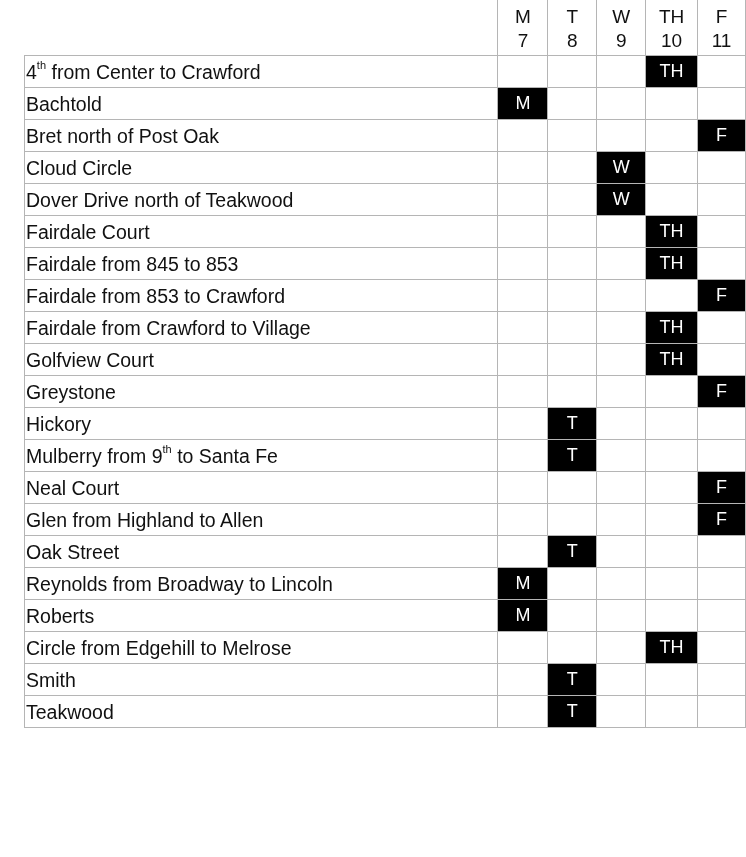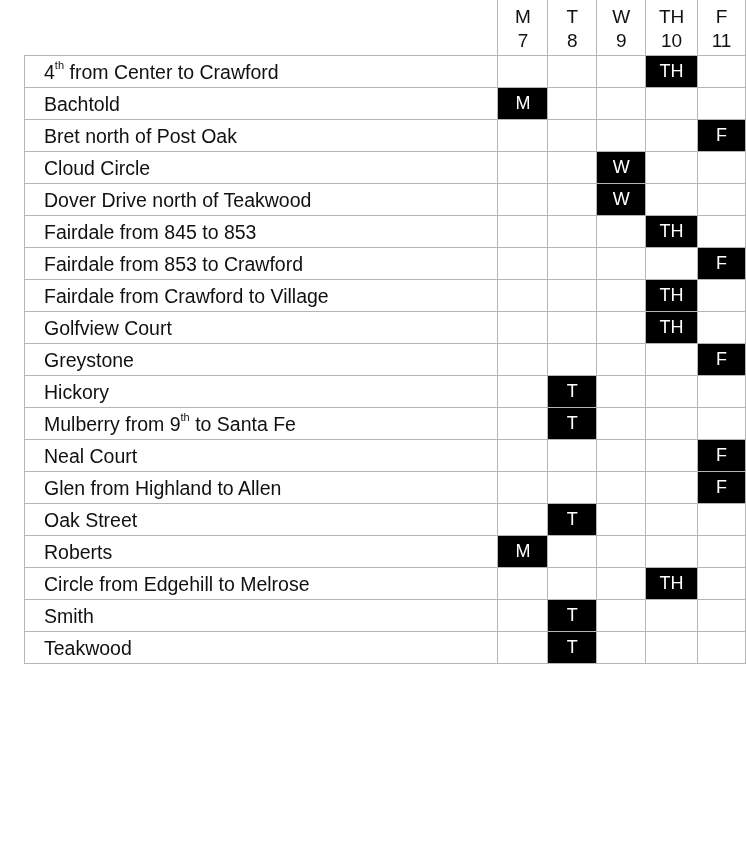--- a/index.html
+++ b/index.html
@@ -2,21 +2,21 @@
 <html><head>
 <meta charset="utf-8">
 <style>
   html, body { margin: 0; padding: 0; background: #ffffff; }
   body { width: 746px; height: 857px; overflow: hidden; font-family: "Liberation Sans", sans-serif; color: #111; }
   table { border-collapse: collapse; position: absolute; left: 24px; top: 0; table-layout: fixed; }
   td, th { padding: 0; font-weight: normal; }
   .hdr th { height: 53px; border-left: 1px solid #b5b5b5; border-right: 1px solid #b5b5b5; font-size: 19px; line-height: 24px; text-align: center; vertical-align: middle; padding-top: 2px; }
   .hdr th.blank { border: none; border-right: 1px solid #b5b5b5; }
   tbody td { height: 31px; border: 1px solid #b5b5b5; }
-  td.street { font-size: 19.5px; padding-left: 19px; white-space: nowrap; line-height: 30px; }
+  td.street { font-size: 19.5px; padding-left: 1px; white-space: nowrap; line-height: 30px; }
   td.day { text-align: center; font-size: 18px; }
   td.day.on { background: #000; color: #fff; }
   sup { font-size: 11px; line-height: 0; position: relative; top: -2px; }
   col.c0 { width: 474px; } col.cm { width: 50px; } col.ct { width: 49px; } col.cw { width: 49px; } col.cth { width: 52px; } col.cf { width: 48px; }
 </style>
 </head>
 <body>
 
 <table>
   <colgroup>
@@ -72,20 +72,28 @@
       </tr>
       <tr>
         <td class="street"><span>Dover Drive north of Teakwood</span></td>
         <td class="day"></td>
         <td class="day"></td>
         <td class="day on">W</td>
         <td class="day"></td>
         <td class="day"></td>
       </tr>
       <tr>
+        <td class="street"><span>Fairdale Court</span></td>
+        <td class="day"></td>
+        <td class="day"></td>
+        <td class="day"></td>
+        <td class="day on">TH</td>
+        <td class="day"></td>
+      </tr>
+      <tr>
         <td class="street"><span>Fairdale from 845 to 853</span></td>
         <td class="day"></td>
         <td class="day"></td>
         <td class="day"></td>
         <td class="day on">TH</td>
         <td class="day"></td>
       </tr>
       <tr>
         <td class="street"><span>Fairdale from 853 to Crawford</span></td>
         <td class="day"></td>
@@ -147,20 +155,28 @@
         <td class="day"></td>
         <td class="day"></td>
         <td class="day"></td>
         <td class="day"></td>
         <td class="day on">F</td>
       </tr>
       <tr>
         <td class="street"><span>Oak Street</span></td>
         <td class="day"></td>
         <td class="day on">T</td>
+        <td class="day"></td>
+        <td class="day"></td>
+        <td class="day"></td>
+      </tr>
+      <tr>
+        <td class="street"><span>Reynolds from Broadway to Lincoln</span></td>
+        <td class="day on">M</td>
+        <td class="day"></td>
         <td class="day"></td>
         <td class="day"></td>
         <td class="day"></td>
       </tr>
       <tr>
         <td class="street"><span>Roberts</span></td>
         <td class="day on">M</td>
         <td class="day"></td>
         <td class="day"></td>
         <td class="day"></td>

